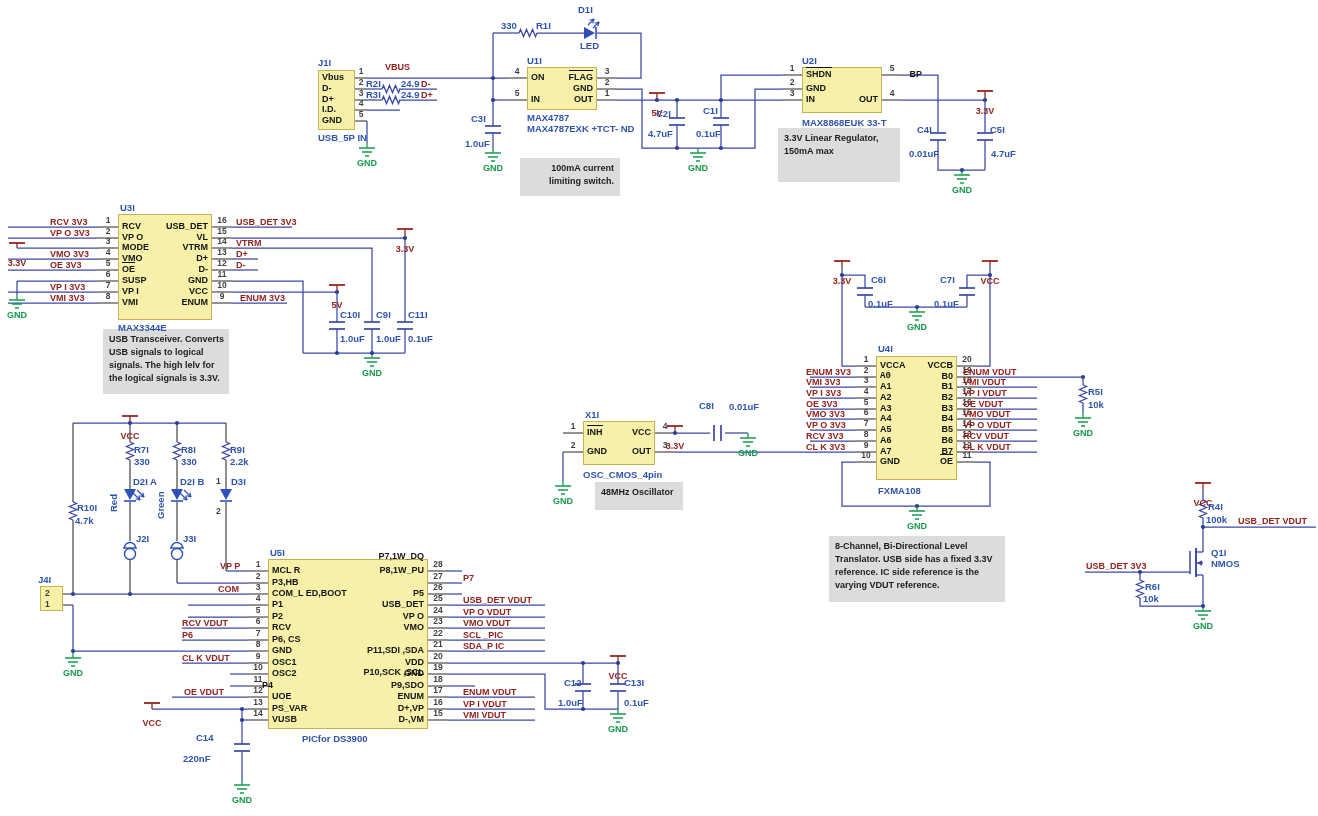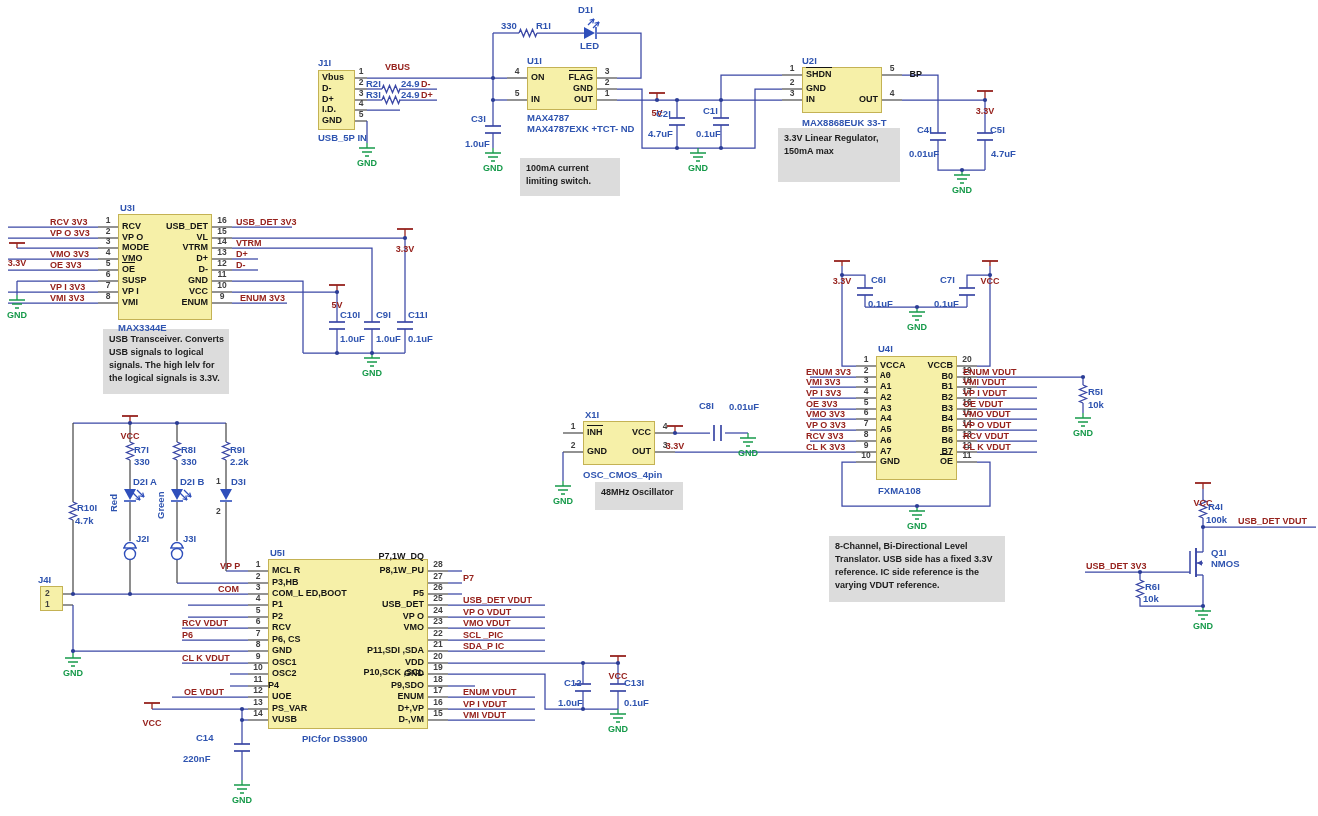--- a/index.html
+++ b/index.html
@@ -431,21 +431,21 @@
       <circle cx="73" cy="651" r="2.1" fill="#2b3d96"></circle>
       <circle cx="242" cy="709" r="2.1" fill="#2b3d96"></circle>
       <circle cx="242" cy="720" r="2.1" fill="#2b3d96"></circle>
       <circle cx="583" cy="663" r="2.1" fill="#2b3d96"></circle>
       <circle cx="618" cy="663" r="2.1" fill="#2b3d96"></circle>
       <circle cx="583" cy="709" r="2.1" fill="#2b3d96"></circle>
       <circle cx="1203" cy="527" r="2.1" fill="#2b3d96"></circle>
       <circle cx="1140" cy="572" r="2.1" fill="#2b3d96"></circle>
       <circle cx="1203" cy="606" r="2.1" fill="#2b3d96"></circle>
     </svg>
-<div class="note" style="left: 520px; top: 158px; width: 100px; height: 38px;">
+<div class="note" style="left: 520px; top: 158px; width: 100px; height: 38px; text-align: right;">
       <div>100mA  current</div>
       <div>limiting  switch.</div>
     </div>
     <div class="note" style="left: 778px; top: 128px; width: 122px; height: 54px;">
       <div>3.3V  Linear  Regulator,</div>
       <div>150mA  max</div>
     </div>
     <div class="note" style="left: 103px; top: 329px; width: 126px; height: 65px;">
       <div>USB Transceiver.  Converts</div>
       <div>USB signals to logical</div>
@@ -583,21 +583,21 @@
     <span class="txt pname" style="left: 272px; top: 623px;"><span>RCV</span></span>
     <span class="txt pnum" style="left: 248px; top: 629px; width: 20px; text-align: center;">7</span>
     <span class="txt pname" style="left: 272px; top: 635px;"><span>P6, CS</span></span>
     <span class="txt pnum" style="left: 248px; top: 640px; width: 20px; text-align: center;">8</span>
     <span class="txt pname" style="left: 272px; top: 646px;"><span>GND</span></span>
     <span class="txt pnum" style="left: 248px; top: 652px; width: 20px; text-align: center;">9</span>
     <span class="txt pname" style="left: 272px; top: 658px;"><span>OSC1</span></span>
     <span class="txt pnum" style="left: 248px; top: 663px; width: 20px; text-align: center;">10</span>
     <span class="txt pname" style="left: 272px; top: 669px;"><span>OSC2</span></span>
     <span class="txt pnum" style="left: 248px; top: 675px; width: 20px; text-align: center;">11</span>
-    <span class="txt pname" style="left: 268px; top: 681px;"><span>P4</span></span>
+    <span class="txt pname" style="left: 262px; top: 681px;"><span>P4</span></span>
     <span class="txt pnum" style="left: 248px; top: 686px; width: 20px; text-align: center;">12</span>
     <span class="txt pname" style="left: 272px; top: 692px;"><span>UOE</span></span>
     <span class="txt pnum" style="left: 248px; top: 698px; width: 20px; text-align: center;">13</span>
     <span class="txt pname" style="left: 272px; top: 704px;"><span>PS_VAR</span></span>
     <span class="txt pnum" style="left: 248px; top: 709px; width: 20px; text-align: center;">14</span>
     <span class="txt pname" style="left: 272px; top: 715px;"><span>VUSB</span></span>
     <span class="txt pnum" style="left: 428px; top: 560px; width: 20px; text-align: center;">28</span>
     <span class="txt pname ralign" style="left: 270px; top: 566px; width: 154px;"><span>P8,1W_PU</span></span>
     <span class="txt pnum" style="left: 428px; top: 572px; width: 20px; text-align: center;">27</span>
     <span class="txt pname ralign" style="left: 270px; top: 552px; width: 154px;"><span>P7,1W_DQ</span></span>

